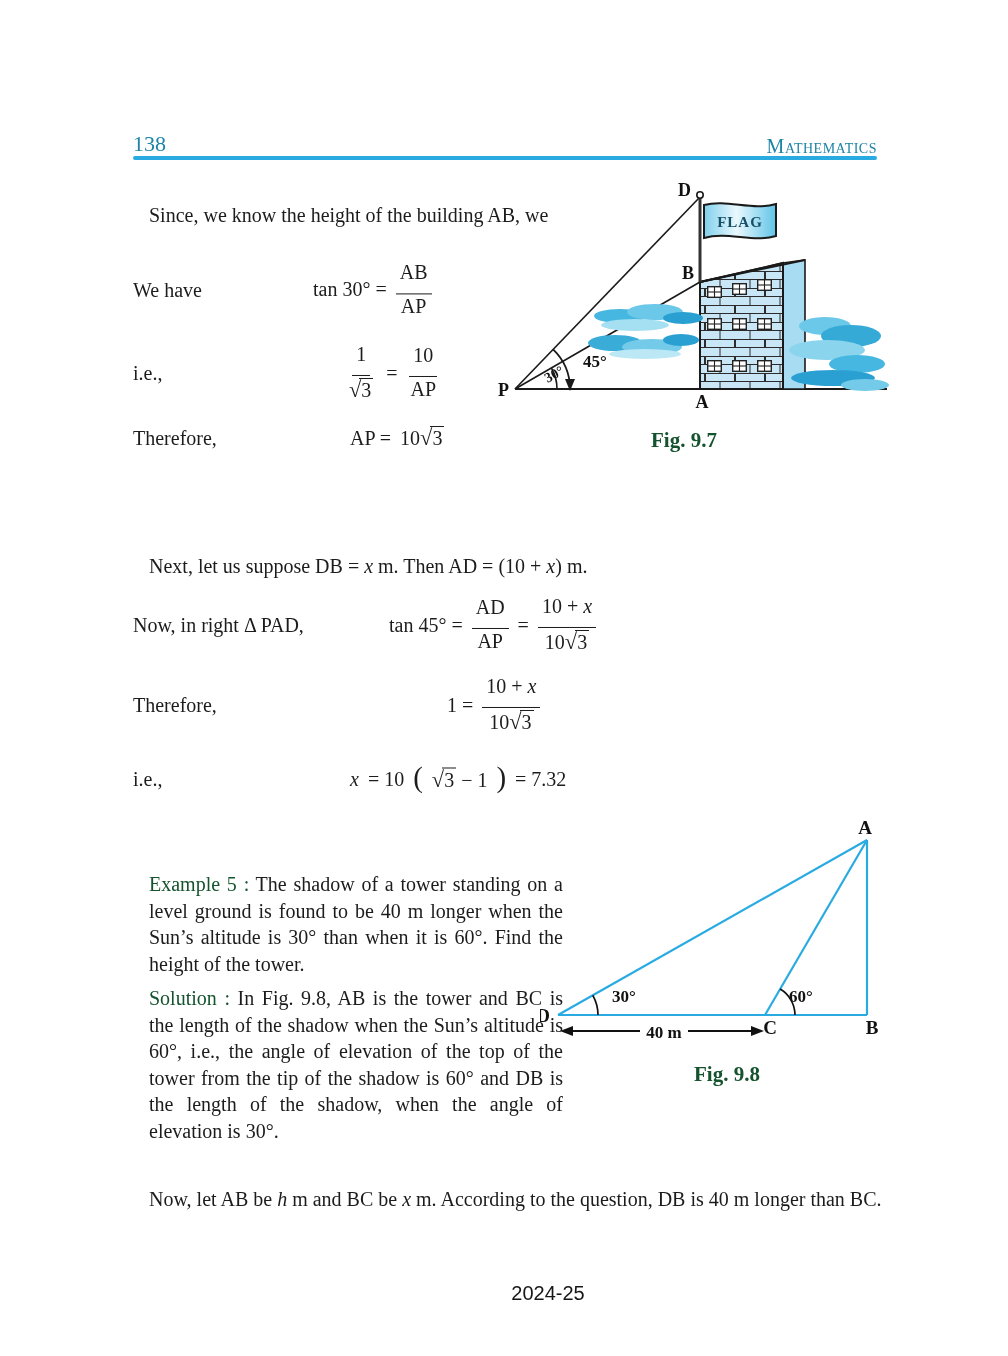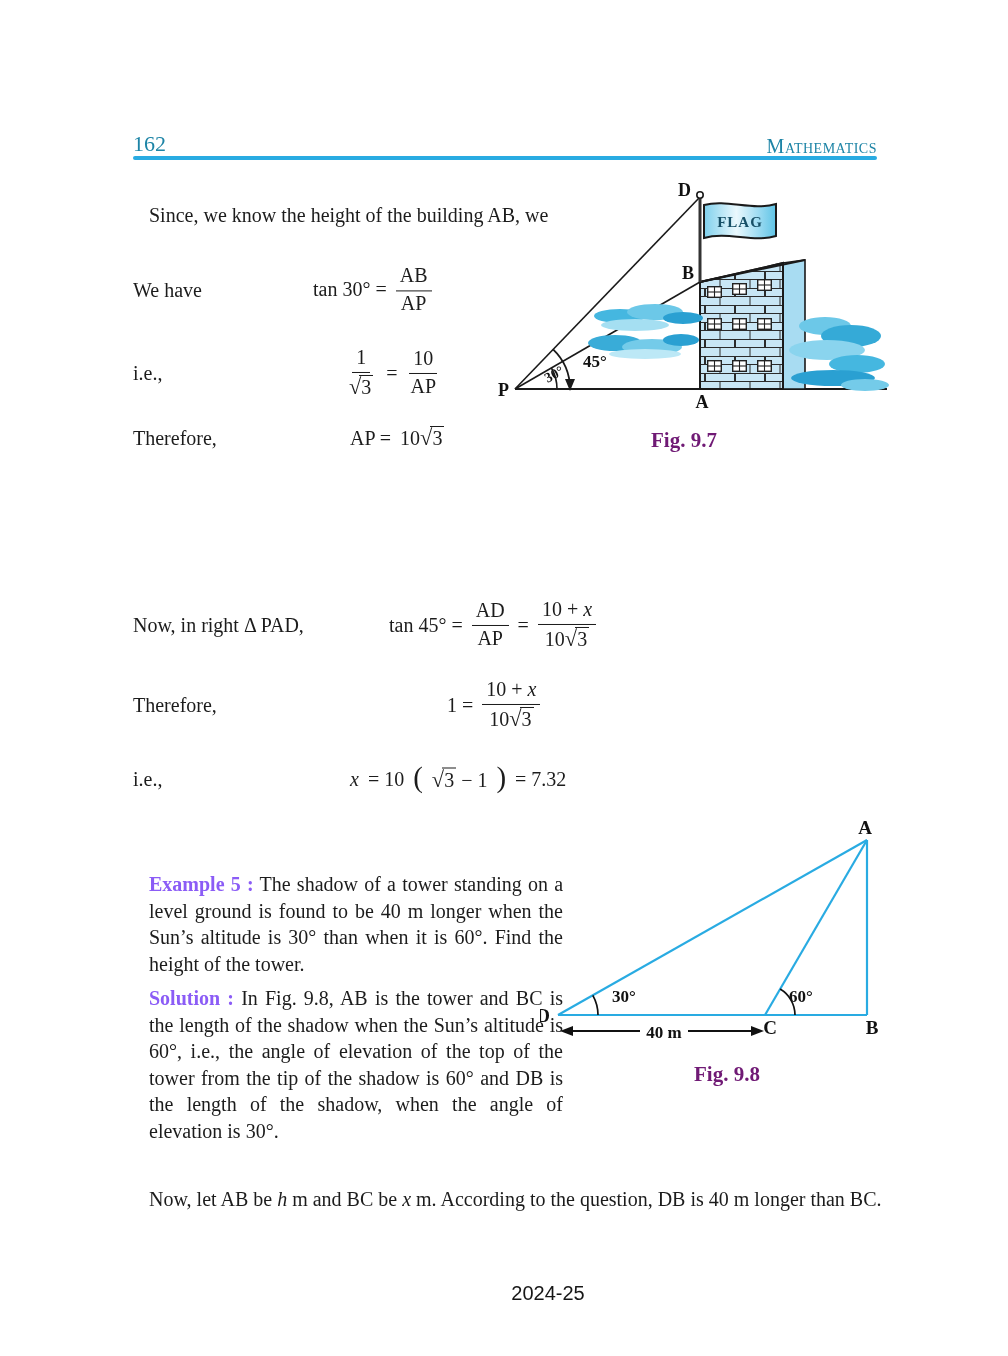--- a/index.html
+++ b/index.html
@@ -12,46 +12,46 @@
   .rule{position:absolute;left:133px;top:156px;width:744px;height:4px;background:#29abe2;border-radius:2px;}
   
   .para{position:absolute;left:133px;font-size:20px;line-height:26.5px;margin:16px;}
   .para1{top:186px;width:480px;}
   .pdist{top:491px;width:750px;}
   .pnext{top:537px;width:750px;}
   .pflag{top:812px;width:750px;}
   .pex{top:855px;width:414px;text-align:justify;}
   .psol{top:969px;width:414px;text-align:justify;}
   .pfinal{top:1170px;width:748px;text-align:justify;}
-  .bluelabel{color:#8b5cf6;font-weight:bold;}
+  .bluelabel{color:#14532d;font-weight:normal;}
   .var{font-style:italic;}
   
   .eqrow{position:absolute;left:133px;width:744px;}
   .eqlabel{position:absolute;left:0;top:50%;transform:translateY(-50%);font-size:20px;white-space:nowrap;}
   .eqmath{position:absolute;top:50%;transform:translateY(-50%);display:inline-flex;
           align-items:center;gap:9px;font-size:20px;white-space:nowrap;}
   .frac{display:inline-flex;flex-direction:column;align-items:center;line-height:1.18;text-align:center;}
-  .frac .num{border-bottom:1.7px solid #1c1c1c;padding:0 4px 2px;}
+  .frac .num{border-bottom:1.7px solid #1c1c1c;padding:0 4px 8px;}
   .frac .den{padding:1px 4px 0;}
   .rad{display:inline-block;font-size:1.12em;margin-right:-2px;}
   .radarg{display:inline-block;border-top:1.7px solid #1c1c1c;padding:0 2px;}
   .bigparen{font-size:29px;font-weight:400;line-height:1;position:relative;top:-2px;}
   
-  .figcap{position:absolute;font-size:21px;font-weight:bold;color:#701a75;}
+  .figcap{position:absolute;font-size:21px;font-weight:bold;color:#14532d;}
   
   .figsvg{position:absolute;}
   .footer{position:absolute;left:0;top:1282px;width:1008px;text-align:center;
           font-family:Liberation Sans, sans-serif;font-size:20px;color:#161616;margin-left:44px;}
 </style>
 </head>
 <body>
 
 <div class="page">
 
-  <span class="pnum">162</span>
+  <span class="pnum">138</span>
   <span class="subject">Mathematics</span>
   <div class="rule"></div>
 
   <p class="para para1"><span>Since, we know the height of the building AB, we</span><br></p>
 
   <svg class="figsvg" style="left:495px;top:178px;" width="395" height="240" viewBox="0 0 395 240">
     <defs>
       <pattern id="brick" width="30" height="17" patternUnits="userSpaceOnUse">
         <path d="M0 8.5 H30 M0 16.5 H30 M15 0 V8.5 M0.5 8.5 V16.5 M29.5 8.5 V16.5" stroke="#2b2b2b" stroke-width="1" fill="none"></path>
       </pattern>
@@ -154,20 +154,21 @@
 
   <div class="eqrow" style="top:420px;height:36px;">
     <span class="eqlabel">Therefore,</span>
     <span class="eqmath" style="left:217px;">
       <span>AP =</span>
       <span><span>10</span><span class="rad">√</span><span class="radarg">3</span></span>
     </span>
   </div>
 
 
+  <p class="para pnext"><span>Next, let us suppose DB = </span><span class="var">x</span><span> m. Then AD = (10 + </span><span class="var">x</span><span>) m.</span></p>
 
   <div class="eqrow" style="top:590px;height:70px;">
     <span class="eqlabel">Now, in right Δ PAD,</span>
     <span class="eqmath" style="left:256px;">
       <span>tan 45° =</span>
       <span class="frac">
           <span class="num">AD</span>
           <span class="den">AP</span>
         </span>
       <span>=</span>

